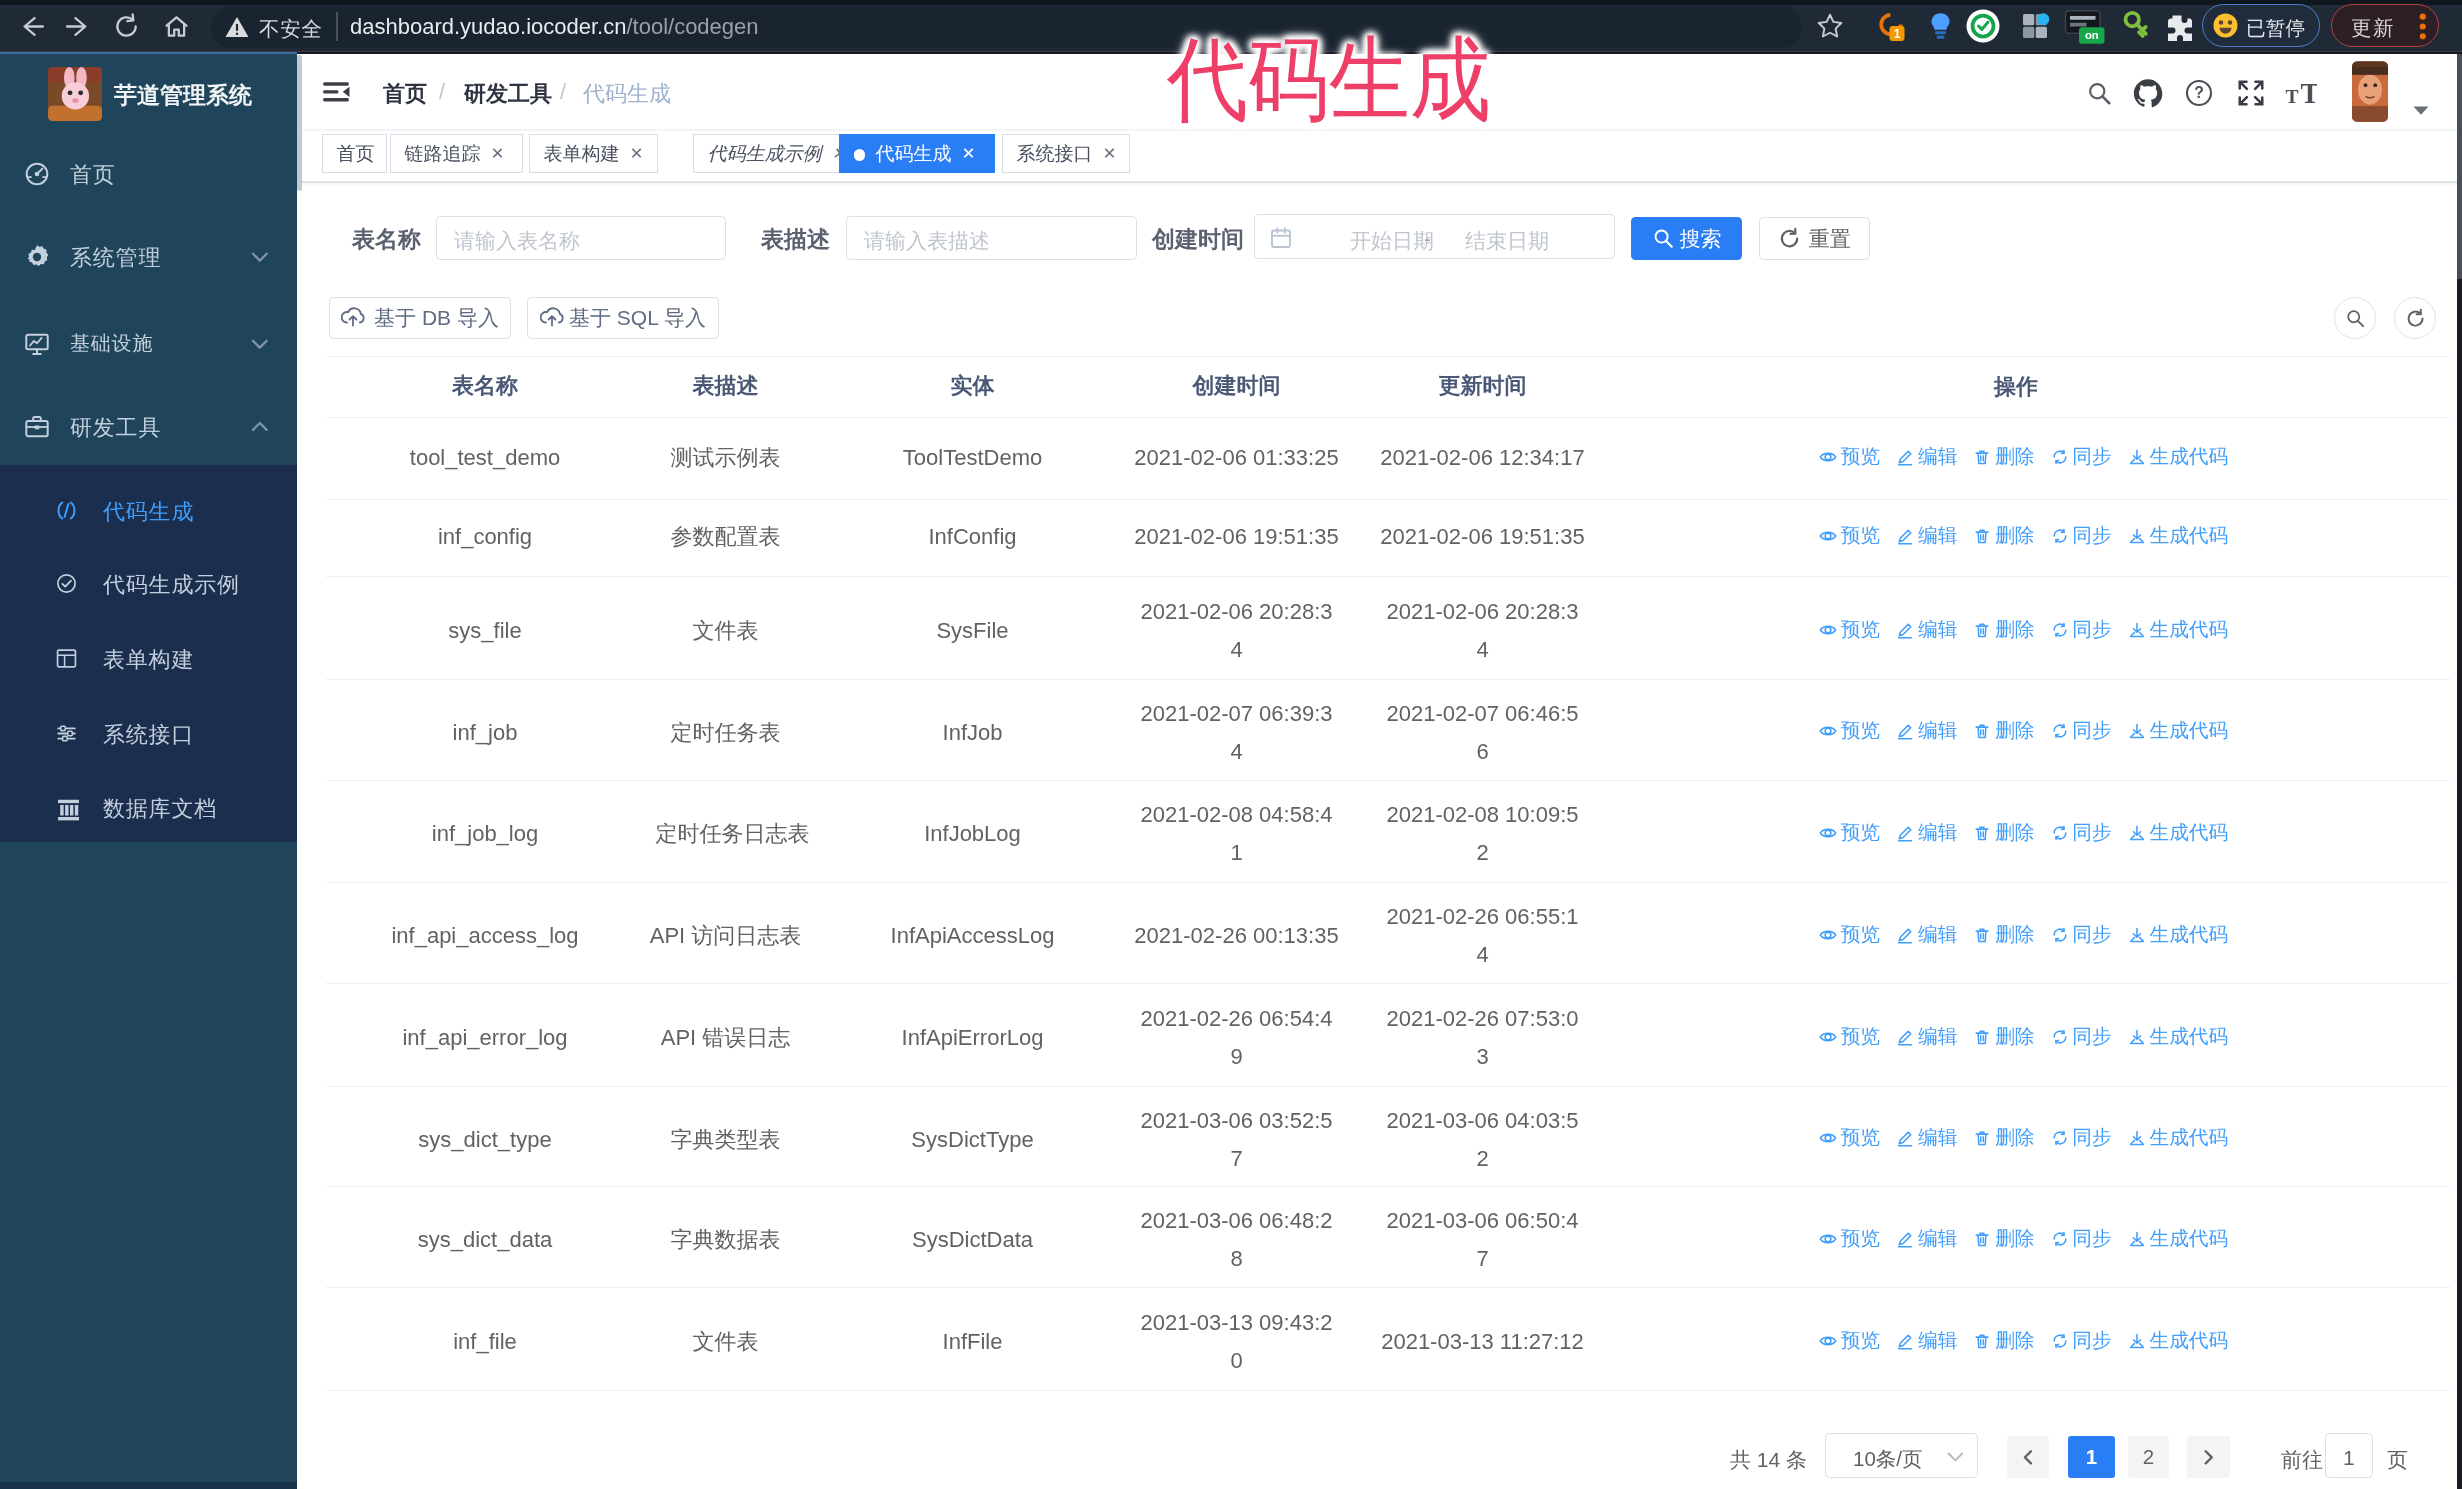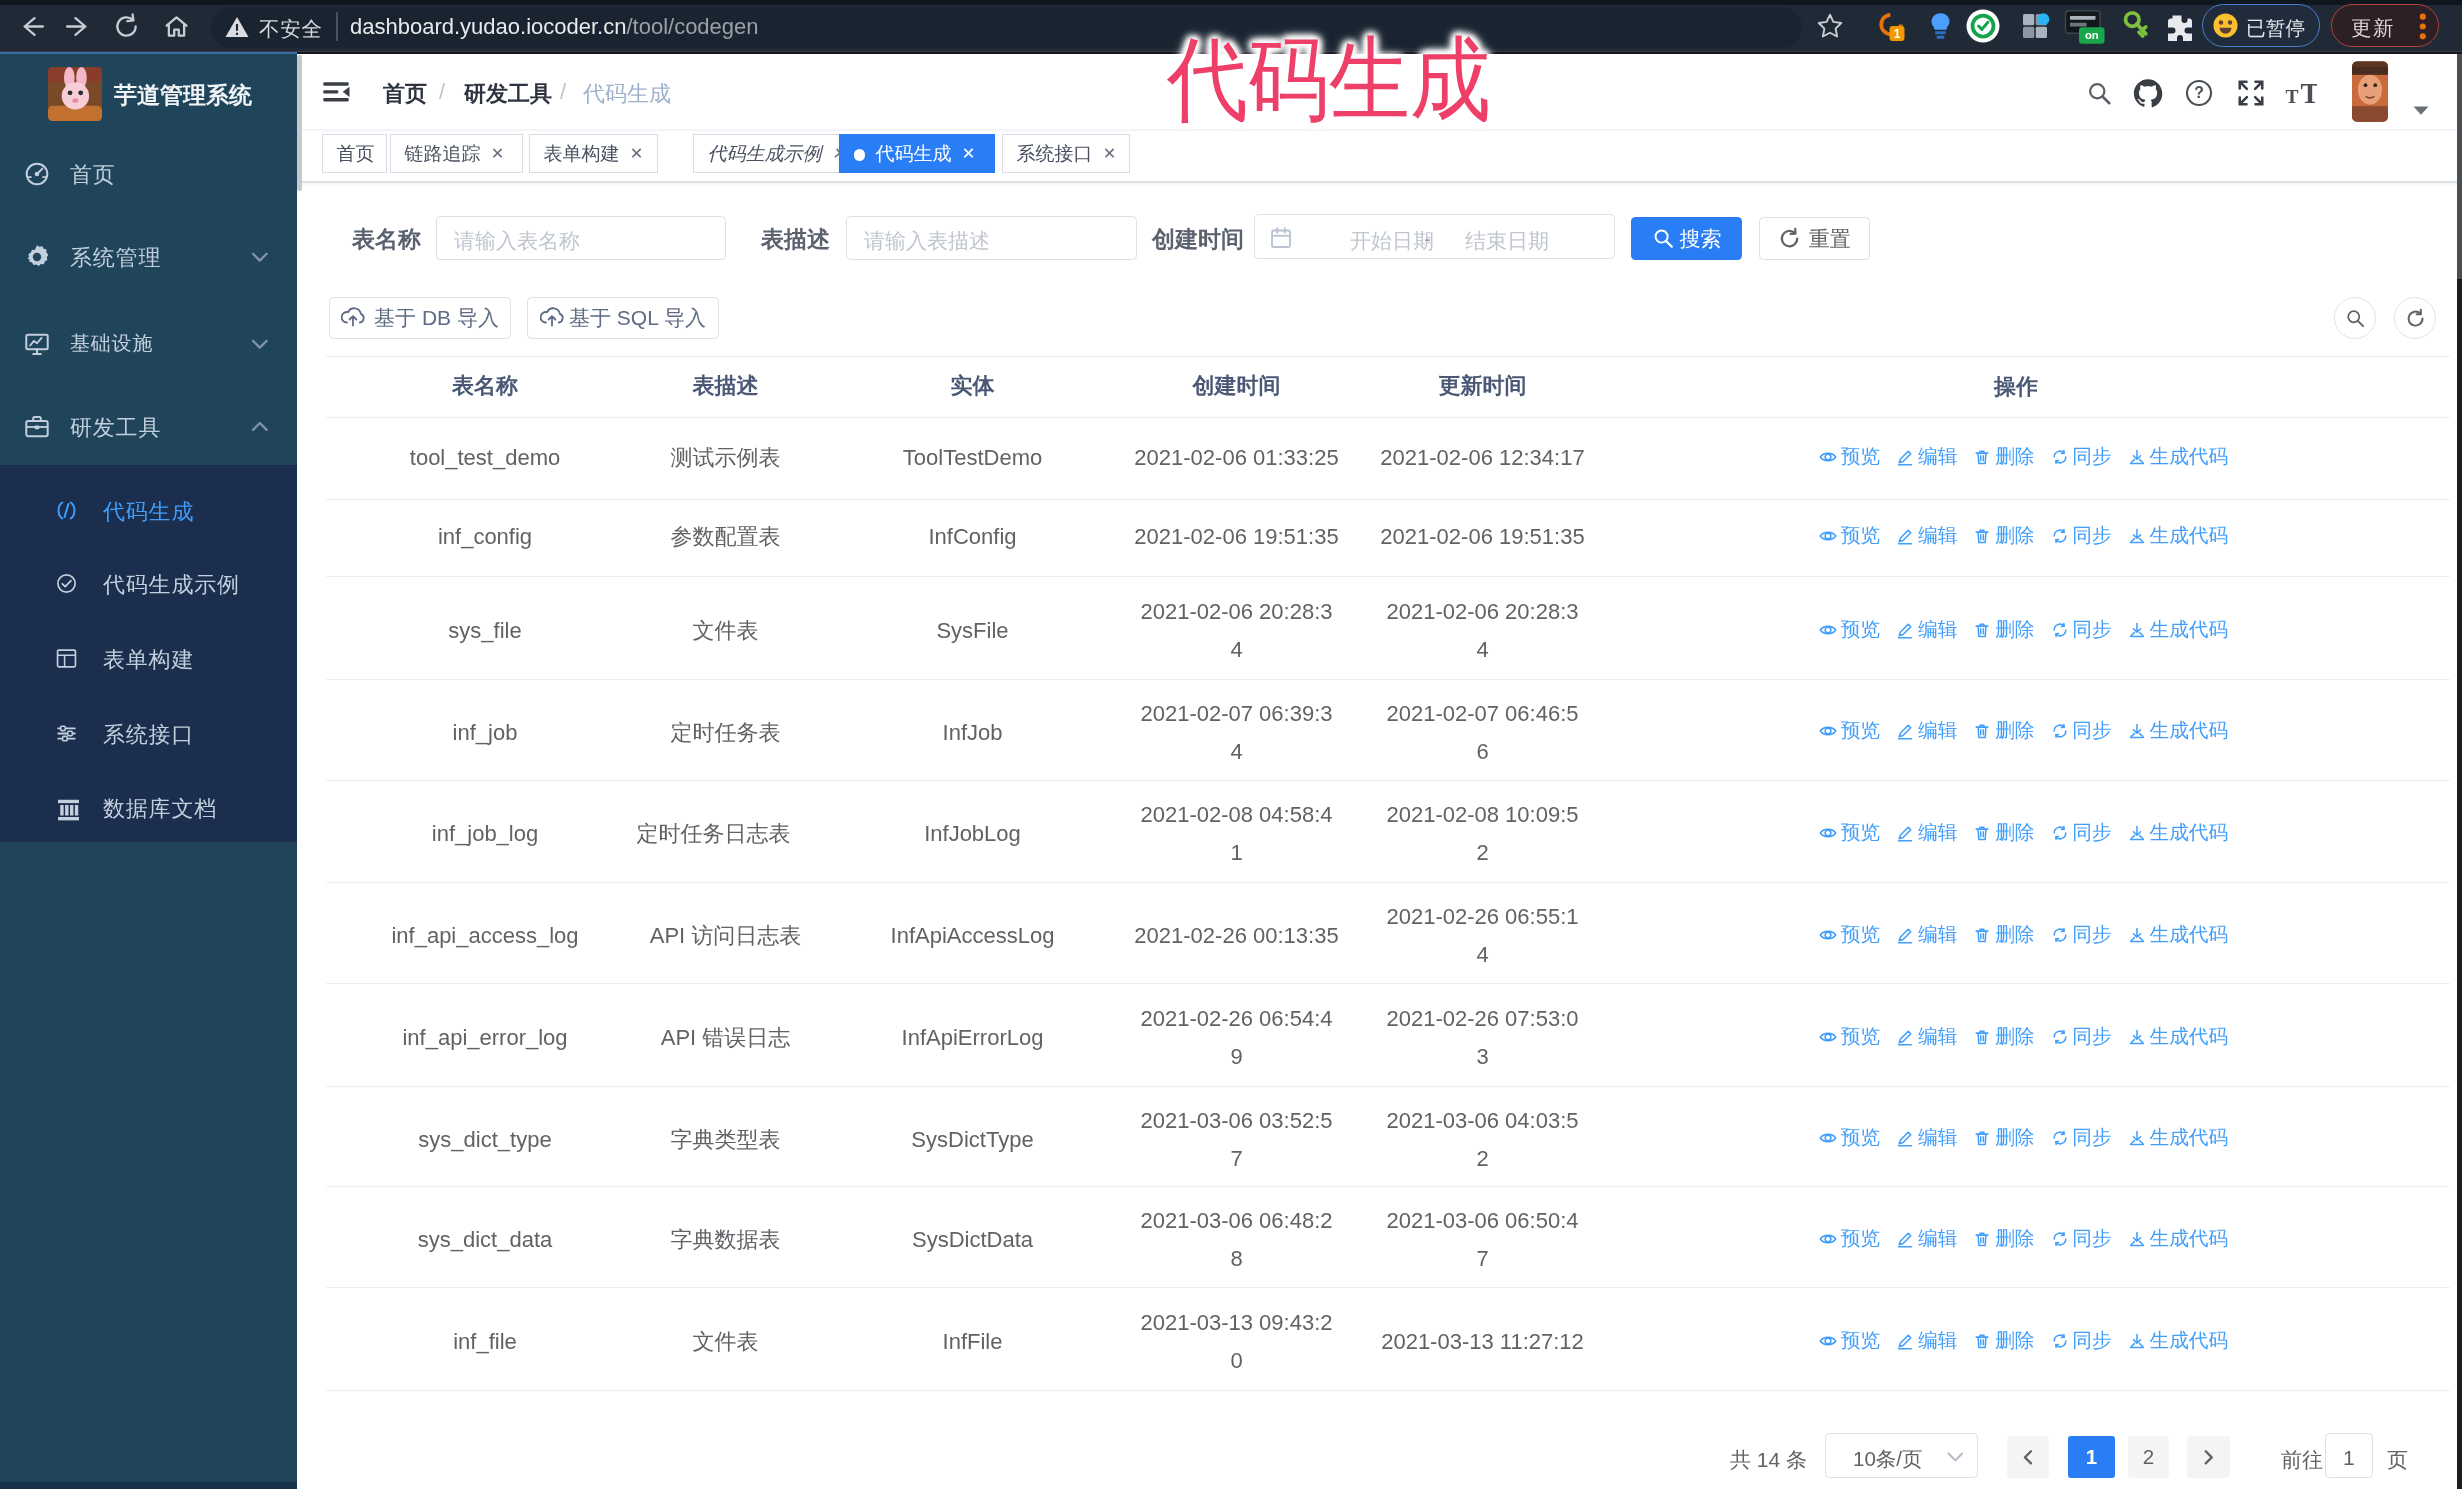--- a/index.html
+++ b/index.html
@@ -423,21 +423,21 @@
           <path d="M23 14 a9 9 0 0 1 -15.5 6.2 M5 14 a9 9 0 0 1 15.5 -6.2" stroke="#419efb" stroke-width="2.4" fill="none" stroke-linecap="round"></path>
           <path d="M20 4 L20.5 8.3 L16.2 8.6 M8 24 L7.5 19.7 L11.8 19.4" stroke="#419efb" stroke-width="2.4" fill="none" stroke-linecap="round" stroke-linejoin="round"></path>
         </svg>同步</span>
       <span class="op" style="margin-right:0;"><svg width="18" height="18" viewBox="0 0 28 28" style="">
           <path d="M14 4 V17 M8.5 12 L14 17.5 L19.5 12" stroke="#419efb" stroke-width="2.4" fill="none" stroke-linecap="round" stroke-linejoin="round"></path>
           <path d="M5 22.5 L10 18 M23 22.5 L18 18" stroke="#419efb" stroke-width="2.4" fill="none" stroke-linecap="round"></path>
           <path d="M4 24 H24" stroke="#419efb" stroke-width="2.4" stroke-linecap="round"></path>
         </svg>生成代码</span>
     </div>
 <div class="abs td" style="left:326px;top:815px;width:318px;text-align:center;line-height:38px;">inf_job_log</div>
-<div class="abs td" style="left:594px;top:815px;width:239px;text-align:center;line-height:38px;">定时任务日志表</div>
+<div class="abs td" style="left:613px;top:815px;width:239px;text-align:center;line-height:38px;">定时任务日志表</div>
 <div class="abs td" style="left:845px;top:815px;width:255px;text-align:center;line-height:38px;">InfJobLog</div>
 <div class="abs td" style="left:1100px;top:796px;width:273px;text-align:center;line-height:38px;">2021-02-08 04:58:4<br>1</div>
 <div class="abs td" style="left:1346px;top:796px;width:273px;text-align:center;line-height:38px;">2021-02-08 10:09:5<br>2</div>
 <div class="abs ops" style="left:1819px;top:819px;">
       <span class="op"><svg width="18" height="18" viewBox="0 0 28 28" style="">
           <path d="M2 14 C7 6.5 21 6.5 26 14 C21 21.5 7 21.5 2 14 Z" stroke="#419efb" stroke-width="2.4" fill="none"></path>
           <circle cx="14" cy="14" r="4.5" stroke="#419efb" stroke-width="2.4" fill="none"></circle>
         </svg>预览</span>
       <span class="op"><svg width="18" height="18" viewBox="0 0 28 28" style="">
           <path d="M5 23 L7 17 L19 5 L23 9 L11 21 Z" stroke="#419efb" stroke-width="2.4" fill="none" stroke-linejoin="round"></path>

